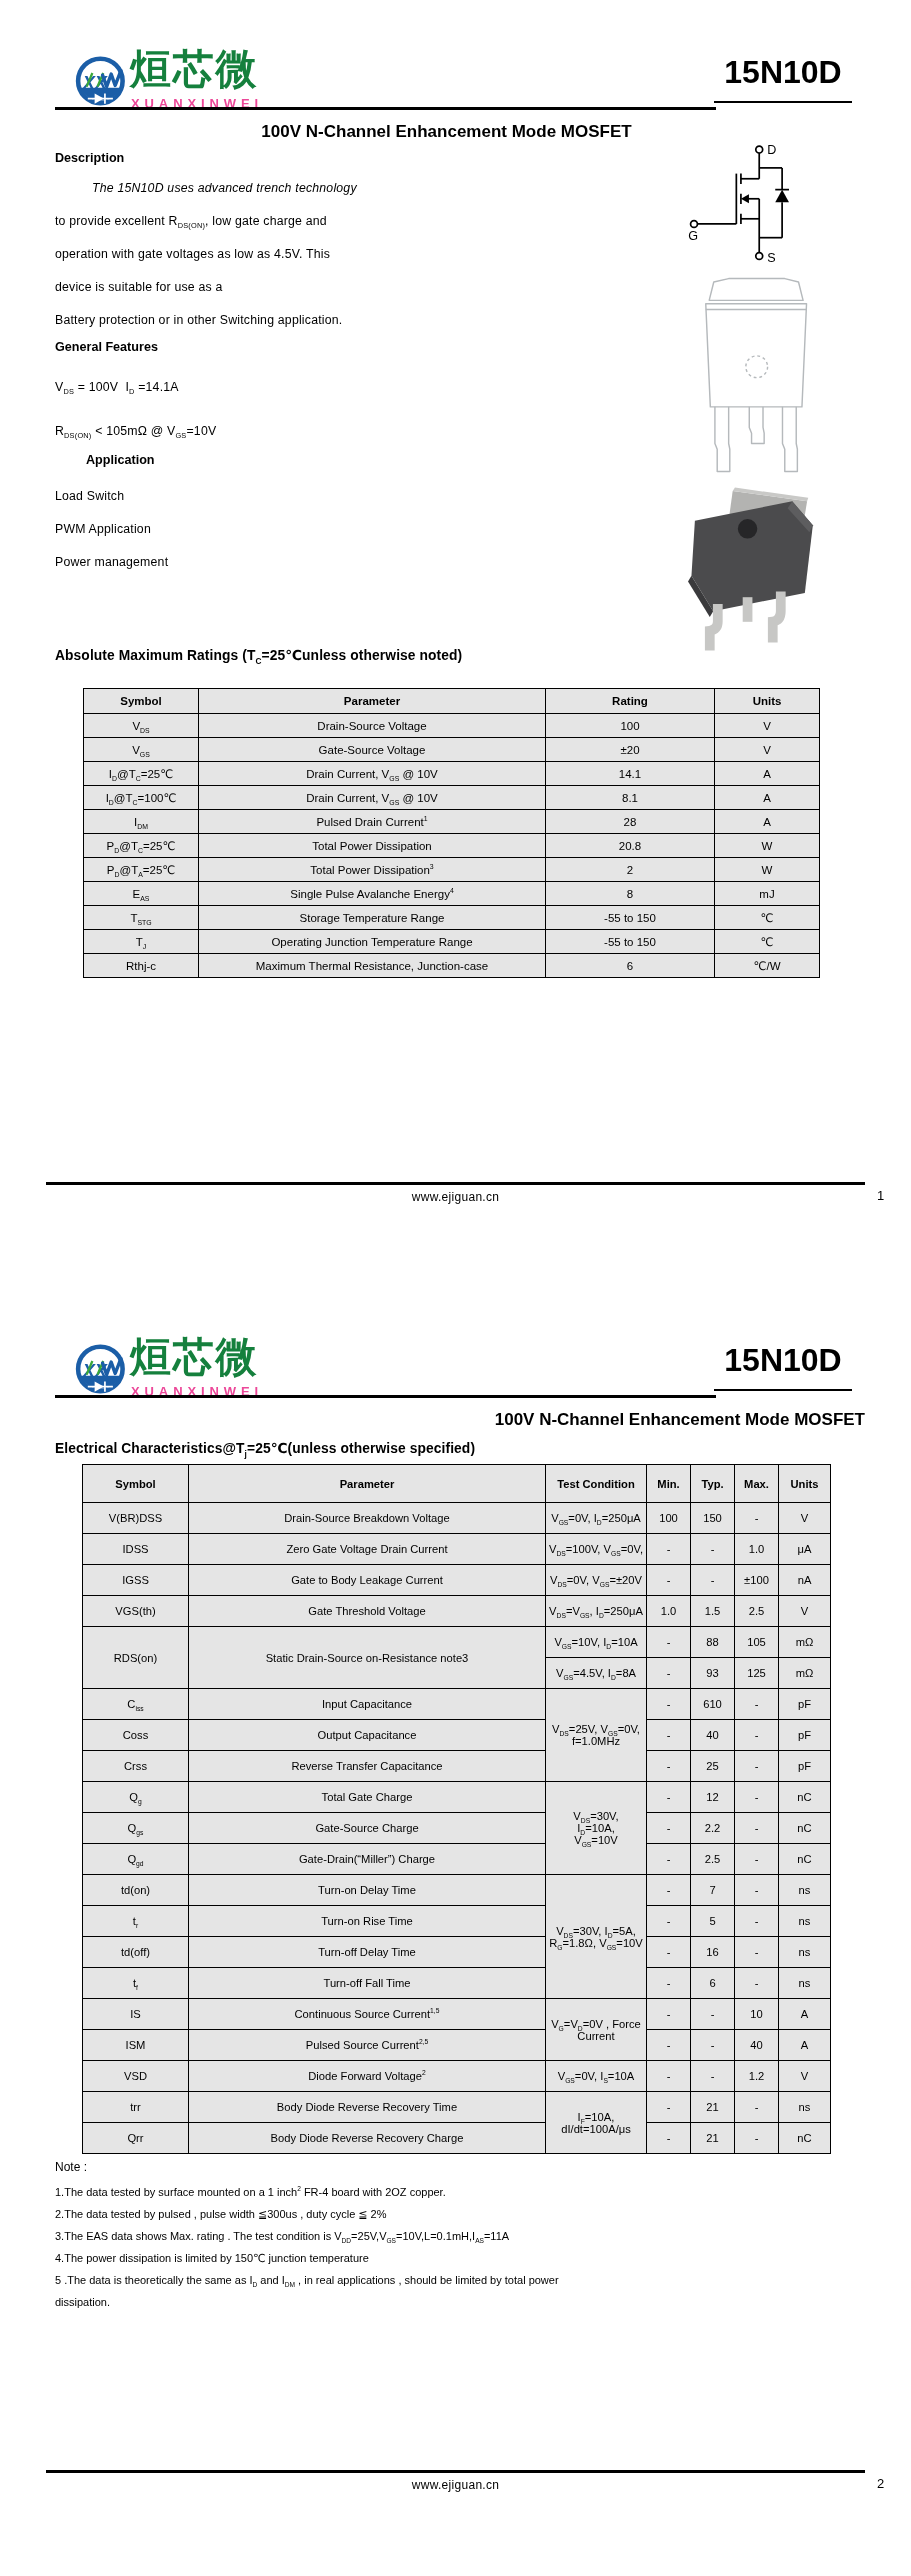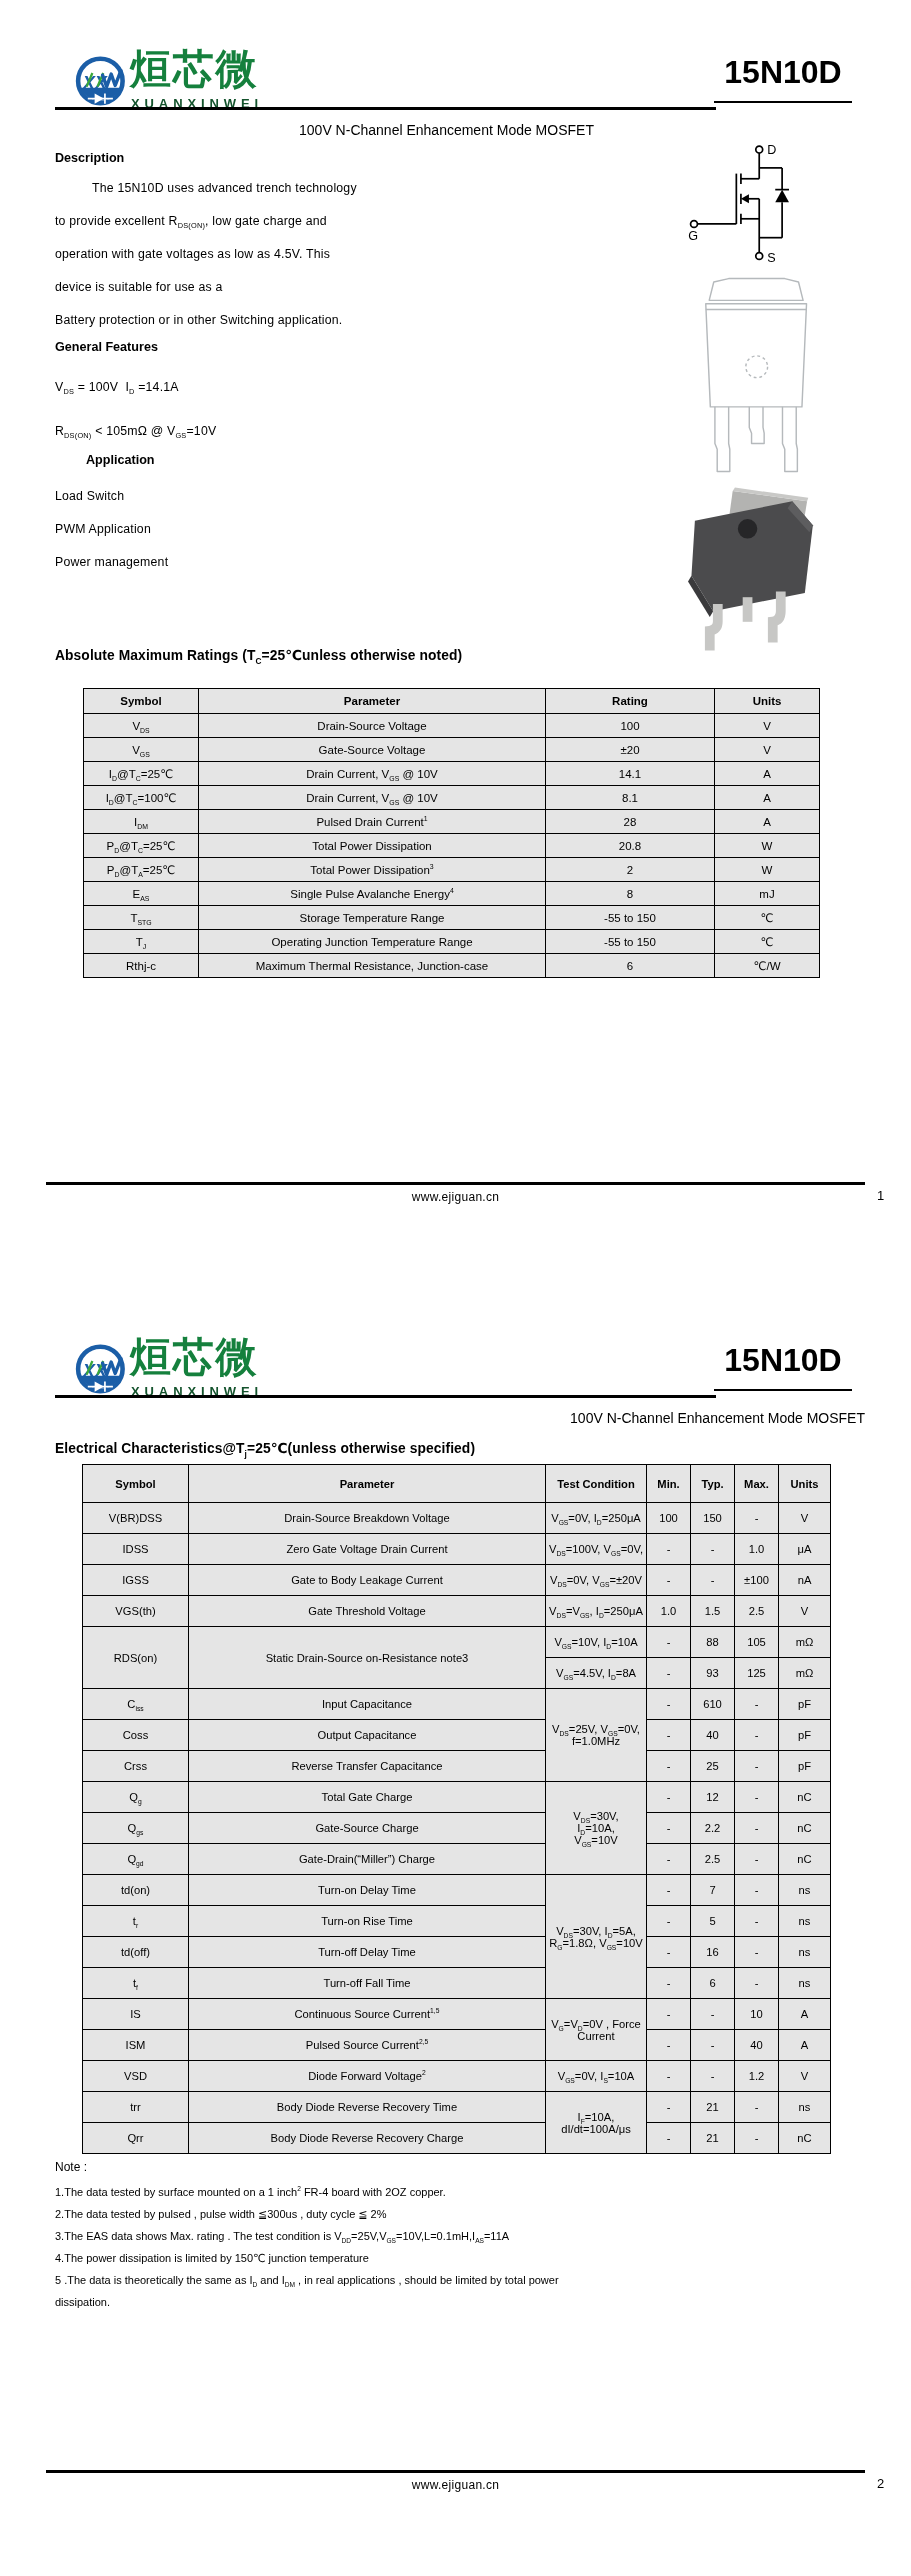--- a/index.html
+++ b/index.html
@@ -4,31 +4,31 @@
 <style>
   html,body{margin:0;padding:0;background:#ffffff;}
   .canvas{position:relative;width:911px;height:2576px;background:#fff;
           font-family:"Liberation Sans","DejaVu Sans",sans-serif;color:#000;overflow:hidden;}
   .page{position:absolute;left:0;width:911px;height:1288px;background:#fff;}
   .abs{position:absolute;}
   .pre{white-space:pre-wrap;}
 
   
   .brand-cn{left:130px;top:48px;font-size:41px;line-height:1.05;font-weight:800;letter-spacing:1.7px;color:#15803d;}
-  .brand-en{left:131px;top:96px;font-size:13px;letter-spacing:4.9px;font-weight:600;color:#14532d;}
+  .brand-en{left:131px;top:96px;font-size:13px;letter-spacing:4.9px;font-weight:600;color:#ec4899;}
   .part-number{left:714px;top:55px;width:138px;text-align:center;font-size:32px;font-weight:bold;
                border-bottom:2.9px solid #000;padding-bottom:11px;line-height:1.1;}
   .head-rule{left:55px;top:107px;width:661px;height:3.4px;background:#000;}
-  .subtitle{left:55px;top:122px;width:783px;text-align:center;font-size:14px;font-weight:normal;}
+  .subtitle{left:55px;top:122px;width:783px;text-align:center;font-size:17px;font-weight:bold;}
   .subtitle.right{width:810px;text-align:right;}
 
   
   .h-sec{font-size:12.6px;font-weight:bold;}
   .desc-lines{left:55px;top:172px;width:482px;font-size:12.3px;line-height:33px;letter-spacing:0.2px;}
-  .desc-lines .line:first-child{text-indent:37px;}
+  .desc-lines .line:first-child{text-indent:37px;font-style:italic;}
   .feat-lines{left:55px;top:365px;width:482px;font-size:12.3px;line-height:44px;letter-spacing:0.2px;}
   .app-lines{left:55px;top:480px;width:482px;font-size:12.3px;line-height:33px;letter-spacing:0.2px;}
   .amr-title{left:55px;top:647px;font-size:13.8px;font-weight:bold;letter-spacing:0.1px;}
   .elec-title{left:55px;top:152px;font-size:13.8px;font-weight:bold;letter-spacing:0.1px;}
 
   
   table.dstable{border-collapse:collapse;table-layout:fixed;background:#e5e5e5;}
   .dstable th,.dstable td{border:1.1px solid #000;text-align:center;vertical-align:middle;
     padding:0 2.3px;overflow:hidden;font-weight:normal;}
   .dstable th{font-weight:bold;}

